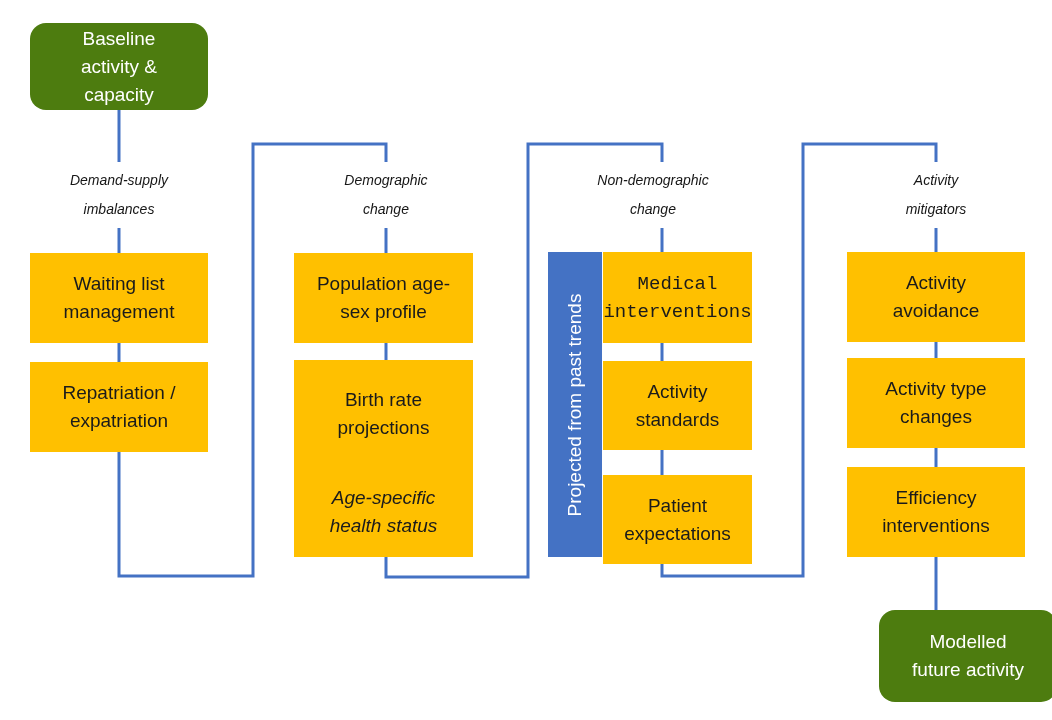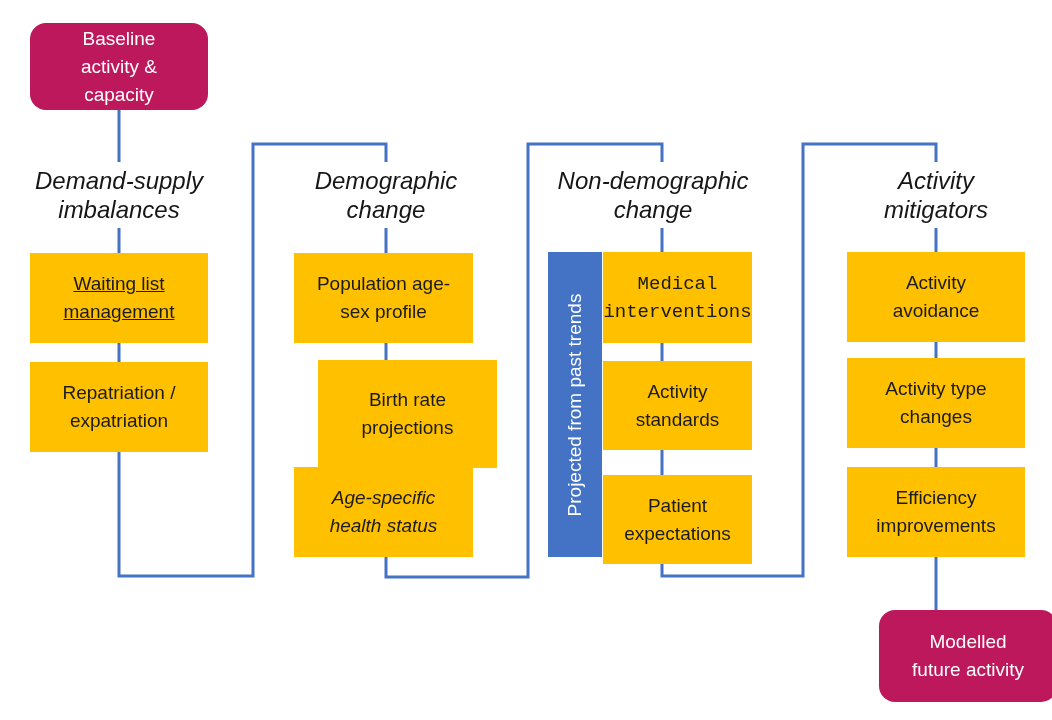--- a/index.html
+++ b/index.html
@@ -25,39 +25,39 @@
     position: absolute;
     z-index: 2;
     display: flex;
     align-items: center;
     justify-content: center;
     text-align: center;
     white-space: pre-line;
     box-sizing: border-box;
   }
   .terminal {
-    background: #be185d;
+    background: #4d7c0f;
     color: #ffffff;
     border-radius: 16px;
     font-size: 19px;
     line-height: 28px;
   }
   .gold {
     background: #FFC000;
     color: #1b1b1b;
     font-size: 19px;
     line-height: 28px;
   }
   .col-header {
     position: absolute;
     z-index: 1;
     background: #ffffff;
     color: #161616;
     font-style: italic;
-    font-size: 24px;
+    font-size: 14px;
     line-height: 29px;
     text-align: center;
     white-space: pre-line;
     display: flex;
     align-items: center;
     justify-content: center;
   }
   .side-label {
     position: absolute;
     z-index: 2;
@@ -96,42 +96,42 @@
 
   <div class="col-header" style="left:19px;  top:162px; width:200px; height:66px;">Demand-supply
 imbalances</div>
   <div class="col-header" style="left:286px; top:162px; width:200px; height:66px;">Demographic
 change</div>
   <div class="col-header" style="left:553px; top:162px; width:200px; height:66px;">Non-demographic
 change</div>
   <div class="col-header" style="left:836px; top:162px; width:200px; height:66px;">Activity
 mitigators</div>
 
-  <div class="node gold" style="left:30px; top:253px; width:178px; height:90px;text-decoration:underline;">Waiting list
+  <div class="node gold" style="left:30px; top:253px; width:178px; height:90px;">Waiting list
 management</div>
   <div class="node gold" style="left:30px; top:362px; width:178px; height:90px;">Repatriation /
 expatriation</div>
 
   <div class="node gold" style="left:294px; top:253px; width:179px; height:90px;">Population age-
 sex profile</div>
-  <div class="node gold" style="left:294px; top:360px; width:179px; height:108px;margin-left:24px;">Birth rate
+  <div class="node gold" style="left:294px; top:360px; width:179px; height:108px;">Birth rate
 projections</div>
   <div class="node gold" style="left:294px; top:467px; width:179px; height:90px;font-style:italic;">Age-specific
 health status</div>
 
   <div class="side-label" style="left:548px; top:252px; width:54px; height:305px;">
     <div class="rot">Projected from past trends</div>
   </div>
   <div class="node gold" style="left:603px; top:252px; width:149px; height:91px;font-family:Liberation Mono, monospace;">Medical
 interventions</div>
   <div class="node gold" style="left:603px; top:361px; width:149px; height:89px;">Activity
 standards</div>
   <div class="node gold" style="left:603px; top:467px; width:149px; height:89px;margin-top:8px;">Patient
 expectations</div>
 
   <div class="node gold" style="left:847px; top:252px; width:178px; height:90px;">Activity
 avoidance</div>
   <div class="node gold" style="left:847px; top:358px; width:178px; height:90px;">Activity type
 changes</div>
   <div class="node gold" style="left:847px; top:467px; width:178px; height:90px;">Efficiency
-improvements</div>
+interventions</div>
 
 </div>
 
 </body></html>

